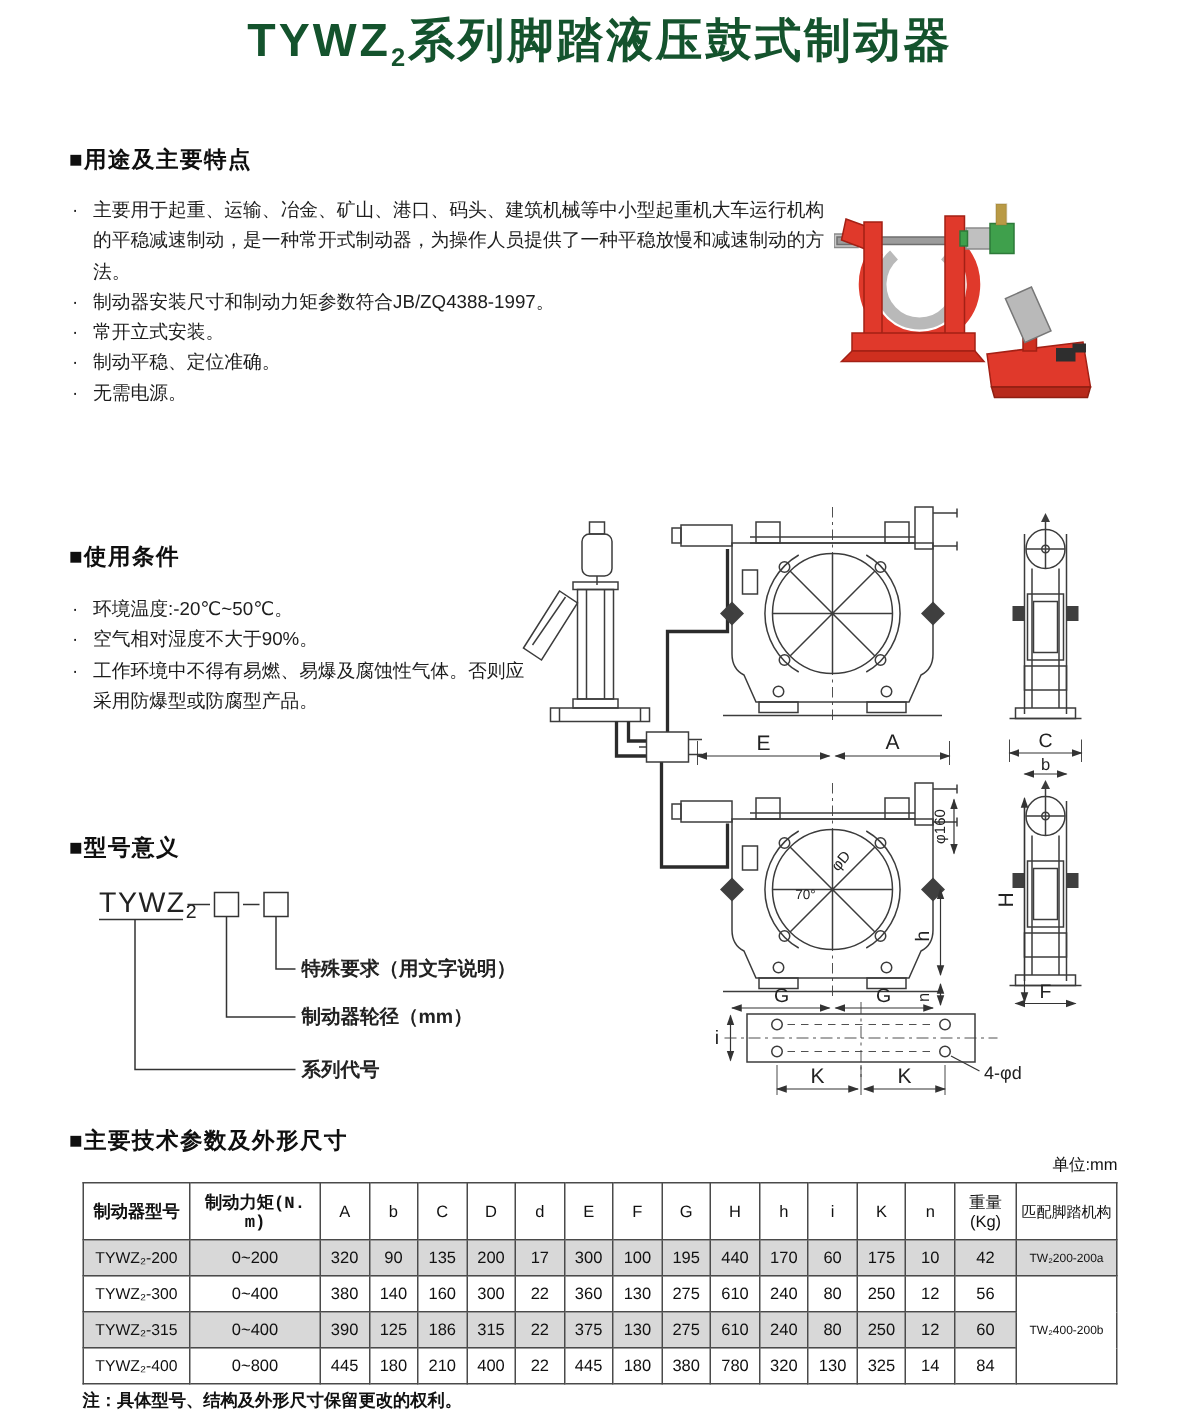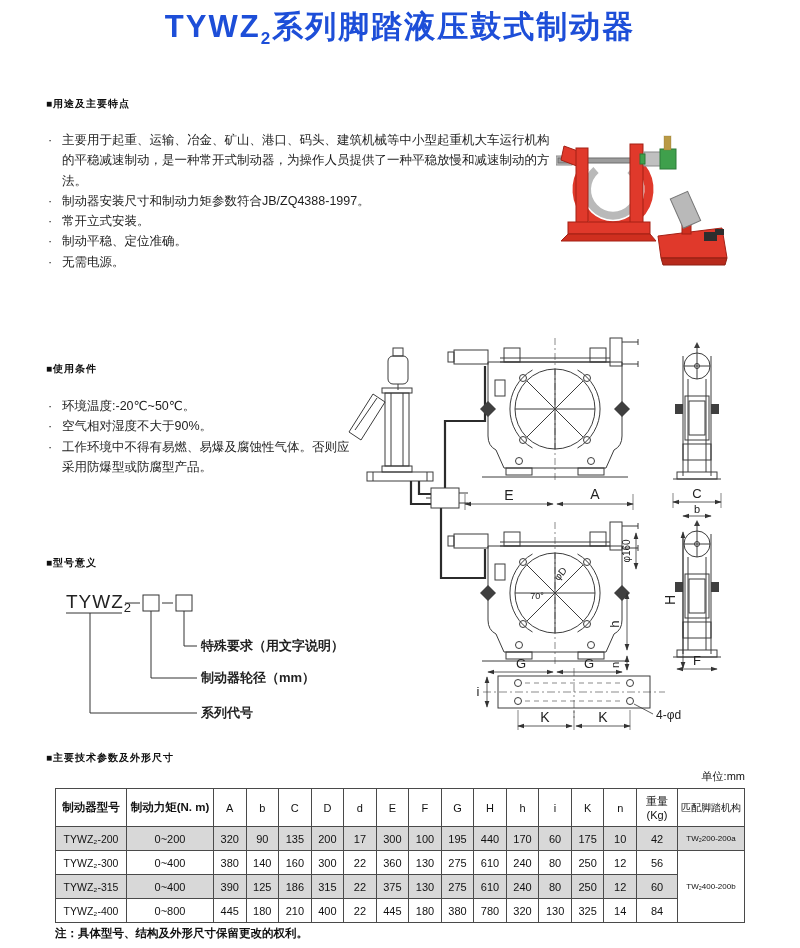--- a/index.html
+++ b/index.html
@@ -1,21 +1,21 @@
 <!DOCTYPE html>
 <html><head>
 <meta charset="utf-8">
 <style>
   html,body{margin:0;padding:0;background:#fff;}
   .page{position:relative;width:800px;height:948px;background:#ffffff;overflow:hidden;
         font-family:"Liberation Sans","DejaVu Sans",sans-serif;color:#222;}
   .page-title{position:absolute;top:6px;left:0;right:0;text-align:center;
-        font-size:31px;font-weight:bold;color:#1d4ed8;letter-spacing:2px;}
+        font-size:31px;font-weight:bold;color:#14532d;letter-spacing:2px;}
   .page-title sub{font-size:0.55em;}
-  .sec-head{position:absolute;font-size:10px;font-weight:bold;color:#0f0f0f;letter-spacing:1px;text-align:center;}
+  .sec-head{position:absolute;font-size:15px;font-weight:bold;color:#0f0f0f;letter-spacing:1px;text-align:center;}
   .blist{position:absolute;font-size:12.5px;line-height:1.62;color:#1d1d1d;}
   .blist .li{display:flex;}
   .blist .marker{width:14px;flex:0 0 14px;}
   .blist .txt{flex:1;}
   #features-list{left:48px;top:130px;width:508px;}
   #conditions-list{left:48px;top:396px;width:312px;}
   #product-photo{position:absolute;left:556px;top:118px;}
   #tech-drawing{position:absolute;left:335px;top:336px;}
   #model-diagram{position:absolute;left:52px;top:580px;}
   svg text{fill:#222;font-family:"Liberation Sans","DejaVu Sans",sans-serif;}
@@ -24,21 +24,21 @@
   table{border-collapse:collapse;width:690px;table-layout:fixed;font-size:11px;color:#111;}
   th,td{border:1px solid #4a4a4a;text-align:center;padding:0;}
   thead th{height:37px;font-weight:normal;background:#fff;}
   thead th.cn{font-weight:bold;font-size:11.5px;}
   tbody td{height:23px;}
   tr.shaded td{background:#d8d8d8;}
   td.model{font-size:10.5px;}
   td.pedal{font-size:8px;background:#fff;}
   tr.shaded td.pedal{background:#d8d8d8;}
   th:nth-child(1){width:70px;}
-  th:nth-child(2){width:86px;}
+  th:nth-child(2){width:86px;font-family:Liberation Mono, monospace;}
   th:nth-child(16){width:40px;text-align:center;}
   th:nth-child(17){width:66px;font-size:10px;}
   .footnote{position:absolute;left:55px;top:926px;font-size:11.5px;font-weight:bold;color:#111;}
 </style>
 </head>
 <body>
 
 <div class="page">
 
   <div class="page-title"><span>TYWZ</span><sub>2</sub><span>系列脚踏液压鼓式制动器</span></div>

